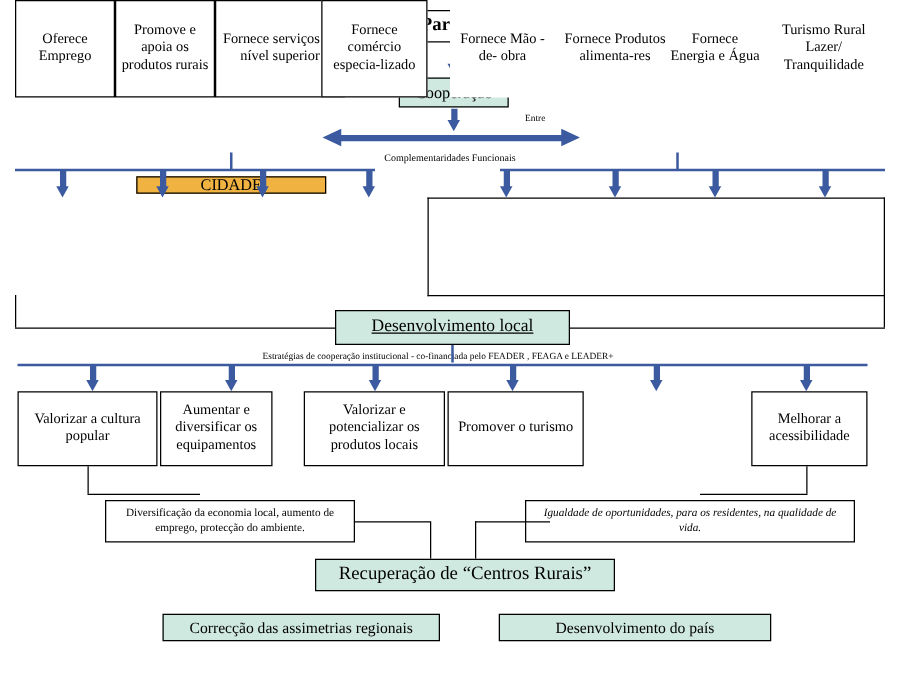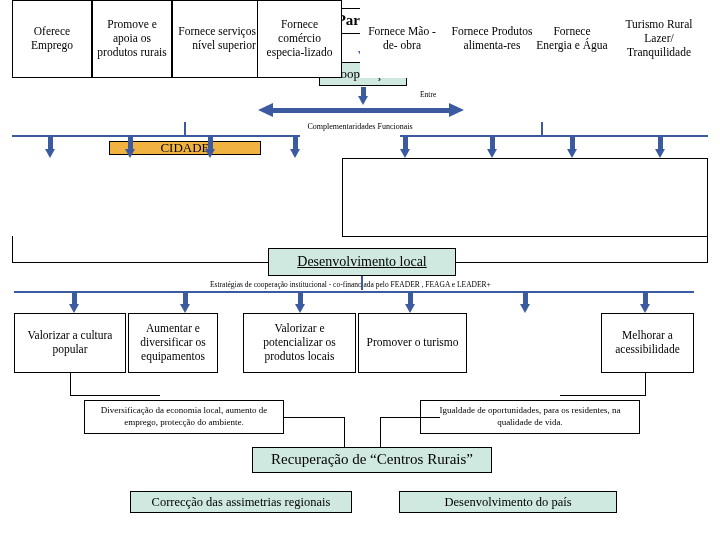--- a/index.html
+++ b/index.html
@@ -302,21 +302,21 @@
   <div class="strategy" style="left:243px; width:113px;">Valorizar e potencializar os produtos locais</div>
   <div class="strategy" style="left:358px; width:109px;">Promover o turismo</div>
   <div class="strategy" style="left:601px; width:93px;">Melhorar a acessibilidade</div>
 
   <div class="lngrey" style="left:70px; top:373px; width:1px; height:22px;"></div>
   <div class="lngrey" style="left:70px; top:395px; width:90px; height:1px;"></div>
   <div class="lngrey" style="left:645px; top:373px; width:1px; height:22px;"></div>
   <div class="lngrey" style="left:560px; top:395px; width:86px; height:1px;"></div>
 
   <div class="outcome" style="left:84px; width:200px;">Diversificação da economia local, aumento de emprego, protecção do ambiente.</div>
-  <div class="outcome" style="left:420px; width:220px;">Igualdade de oportunidades,  para os residentes,  na qualidade de vida.</div>
+  <div class="outcome" style="left:420px; width:264px;font-style:italic;">Igualdade de oportunidades,  para os residentes,  na qualidade de vida.</div>
 
   <div class="lngrey" style="left:284px; top:417px; width:60px; height:1px;"></div>
   <div class="lngrey" style="left:380px; top:417px; width:60px; height:1px;"></div>
   <div class="lngrey" style="left:344px; top:417px; width:1px; height:30px;"></div>
   <div class="lngrey" style="left:380px; top:417px; width:1px; height:30px;"></div>
 
   <div class="box recup">Recuperação de “Centros Rurais”</div>
 
   <div class="bottombox" style="left:130px; width:222px;">Correcção das assimetrias regionais</div>
   <div class="bottombox" style="left:399px; width:218px;">Desenvolvimento do país</div>

